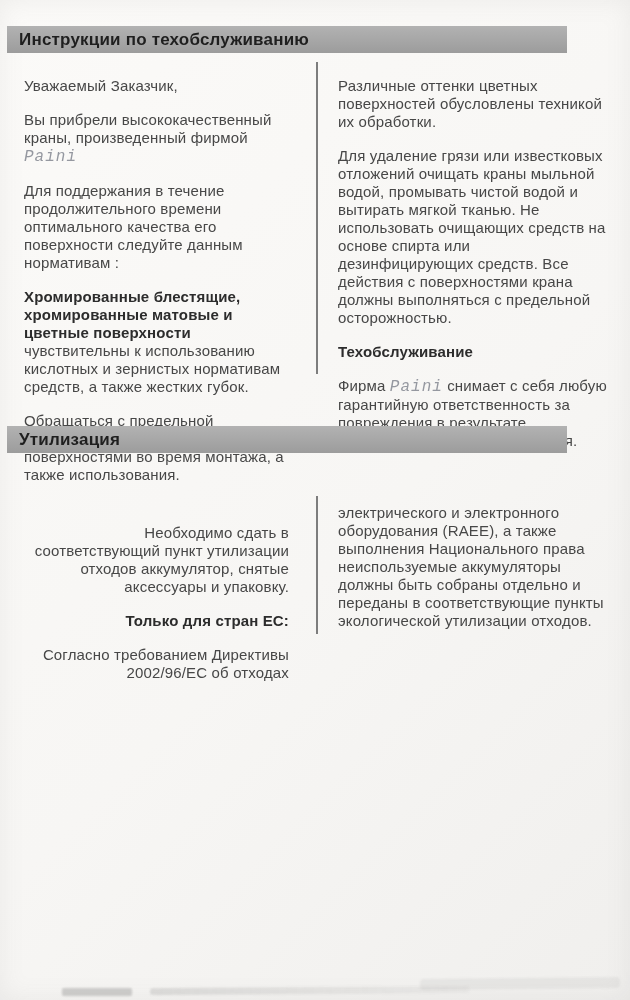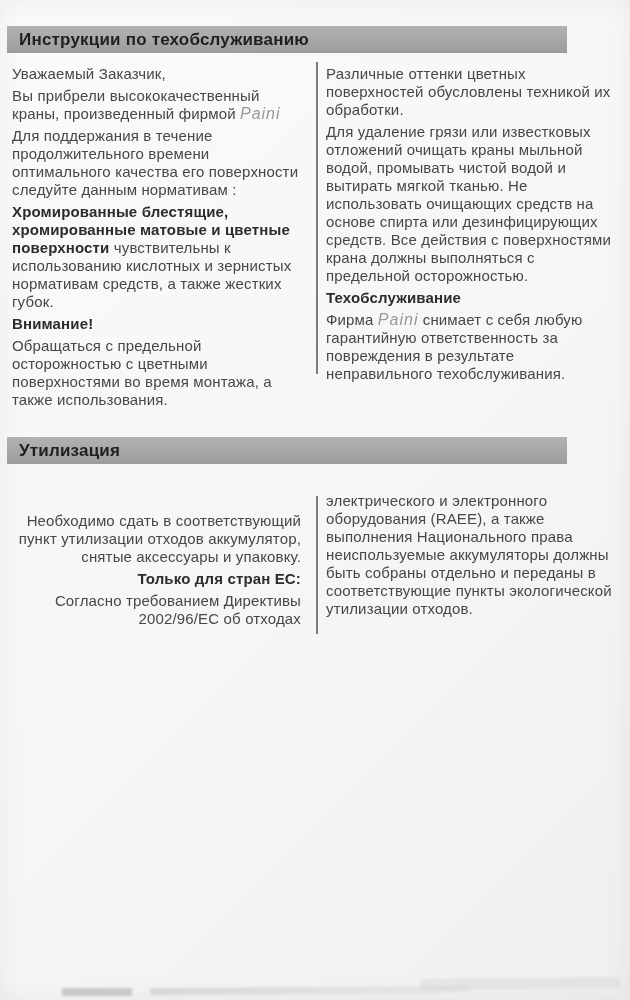--- a/index.html
+++ b/index.html
@@ -14,41 +14,41 @@
     width: 630px; height: 1000px;
     background: linear-gradient(135deg, #fbfaf8 0%, #f7f6f4 55%, #f0efed 100%);
     box-shadow: inset 0 0 25px rgba(140,140,140,0.12);
   }
   .bar {
     position: absolute;
     left: 7px; width: 560px; height: 27px;
     background: linear-gradient(180deg, #b2b2b2 0%, #a5a5a5 60%, #9c9c9c 100%);
   }
   .bar1 { top: 26px; }
-  .bar2 { top: 437px; }
+  .bar2 { top: 426px; }
   .bar-title {
     display: block;
     padding-left: 12px;
     font-size: 17px;
     font-weight: bold;
     line-height: 27px;
     color: #1f1f1f;
     letter-spacing: 0.2px;
   }
   .col {
     position: absolute;
     font-size: 15px;
     line-height: 18px;
     color: #474747;
     letter-spacing: 0.15px;
   }
-  .col p { margin: 4px; }
+  .col p { margin: 16px; }
   .col .b { font-weight: bold; color: #2c2c2c; }
   .col .logo {
-    font-family: Liberation Sans, sans-serif;
+    font-family: Liberation Mono, monospace;
     font-style: italic;
     font-size: 16px;
     color: #9598a0;
     letter-spacing: 1px;
   }
   .c1-left  { top: 61px;  left: 8px;   width: 297px; }
   .c1-right { top: 61px;  left: 322px; width: 301px; }
   .c2-left  { top: 508px; left: 8px;   width: 297px; text-align: right; }
   .c2-right { top: 488px; left: 322px; width: 301px; }
   .divider {
@@ -82,21 +82,20 @@
 
   <div class="bar bar1">
     <span class="bar-title">Инструкции по техобслуживанию</span>
   </div>
 
   <div class="col c1-left">
       <p><span>Уважаемый Заказчик,</span></p>
       <p><span>Вы прибрели высококачественный краны, произведенный фирмой </span><span class="logo">Paini</span></p>
       <p><span>Для поддержания в течение продолжительного времени оптимального качества его поверхности следуйте данным нормативам :</span></p>
       <p><span class="b">Хромированные блестящие, хромированные матовые и цветные поверхности</span><span> чувствительны к использованию кислотных и зернистых нормативам средств, а также жестких губок.</span></p>
-      <p><span class="b">Внимание!</span></p>
       <p><span>Обращаться с предельной осторожностью с цветными поверхностями во время монтажа, а также использования.</span></p>
     </div>
   <div class="divider d1"></div>
   <div class="col c1-right">
       <p><span>Различные оттенки цветных поверхностей обусловлены техникой их обработки.</span></p>
       <p><span>Для удаление грязи или известковых отложений очищать краны мыльной водой, промывать чистой водой и вытирать мягкой тканью. Не использовать очищающих средств на основе спирта или дезинфицирующих средств. Все действия с поверхностями крана должны выполняться с предельной осторожностью.</span></p>
       <p><span class="b">Техобслуживание</span></p>
       <p><span>Фирма </span><span class="logo">Paini</span><span> снимает с себя любую гарантийную ответственность за повреждения в результате неправильного техобслуживания.</span></p>
     </div>
 

